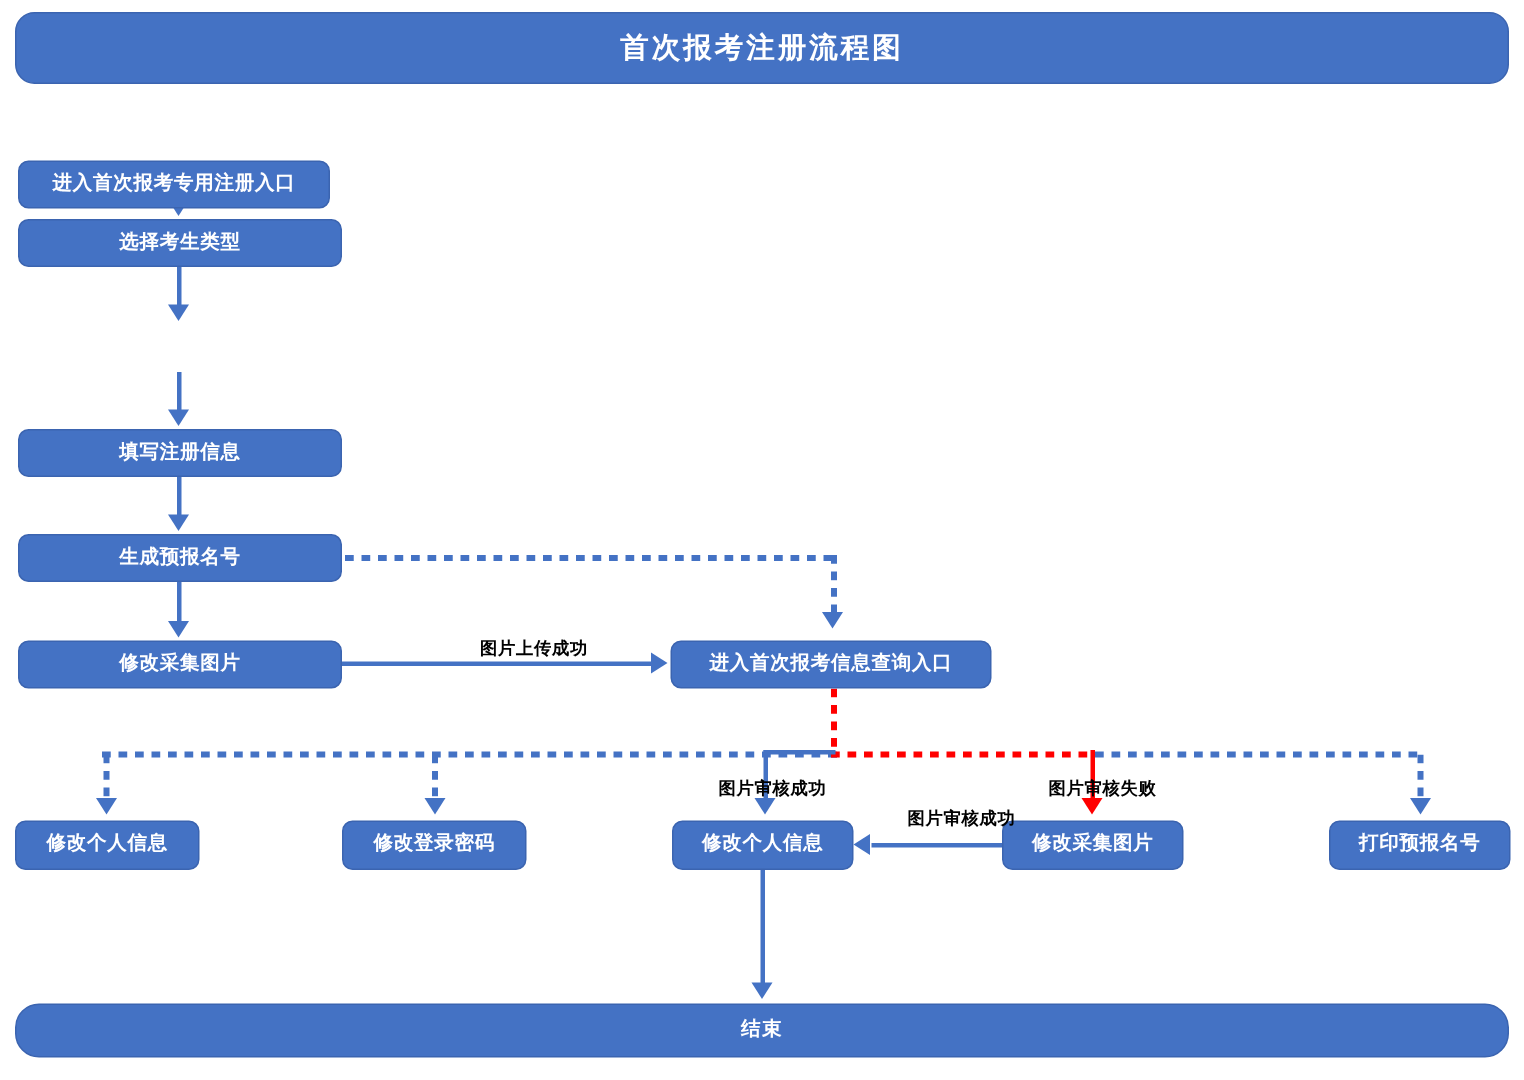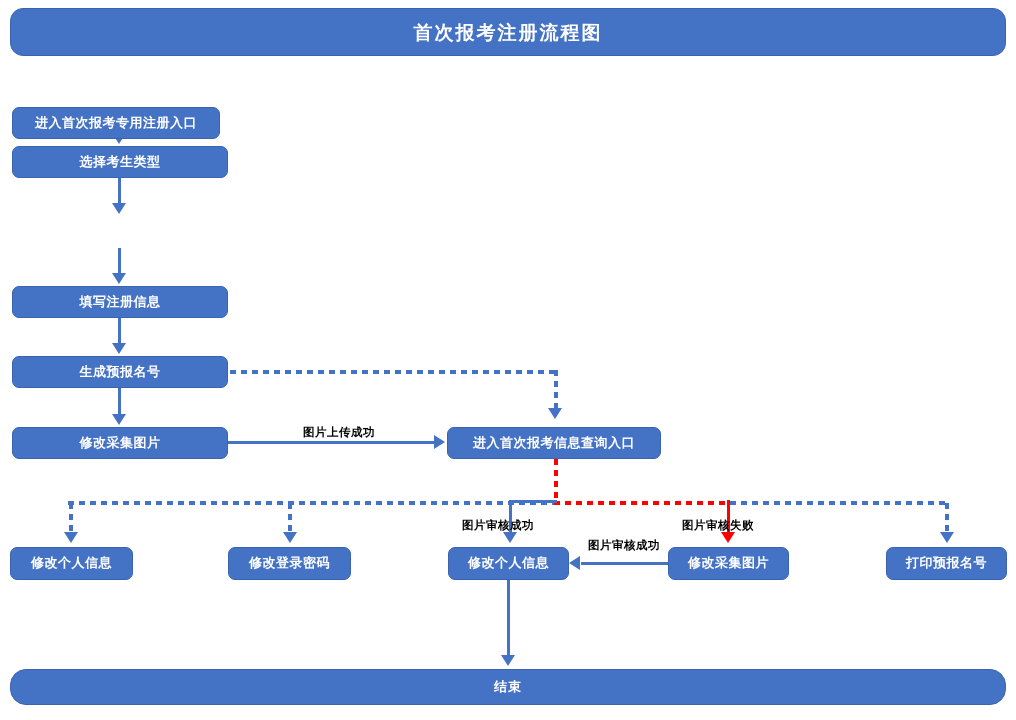--- a/index.html
+++ b/index.html
@@ -50,20 +50,21 @@
   
   .edge-label {
     position: absolute;
     color: #000000;
     font-size: 11.5px;
     font-weight: 700;
     white-space: nowrap;
     letter-spacing: 0.5px;
     z-index: 6;
     font-family: "DejaVu Serif", "Liberation Serif", serif;
+    margin-left: 17px;
   }
   
   .seg {
     position: absolute;
     z-index: 2;
   }
   .seg.solid-v  { width: 3px;  background: #4472C4; }
   .seg.solid-h  { height: 3px; background: #4472C4; }
   .seg.red-v    { width: 3px;  background: #FF0000; }
 

